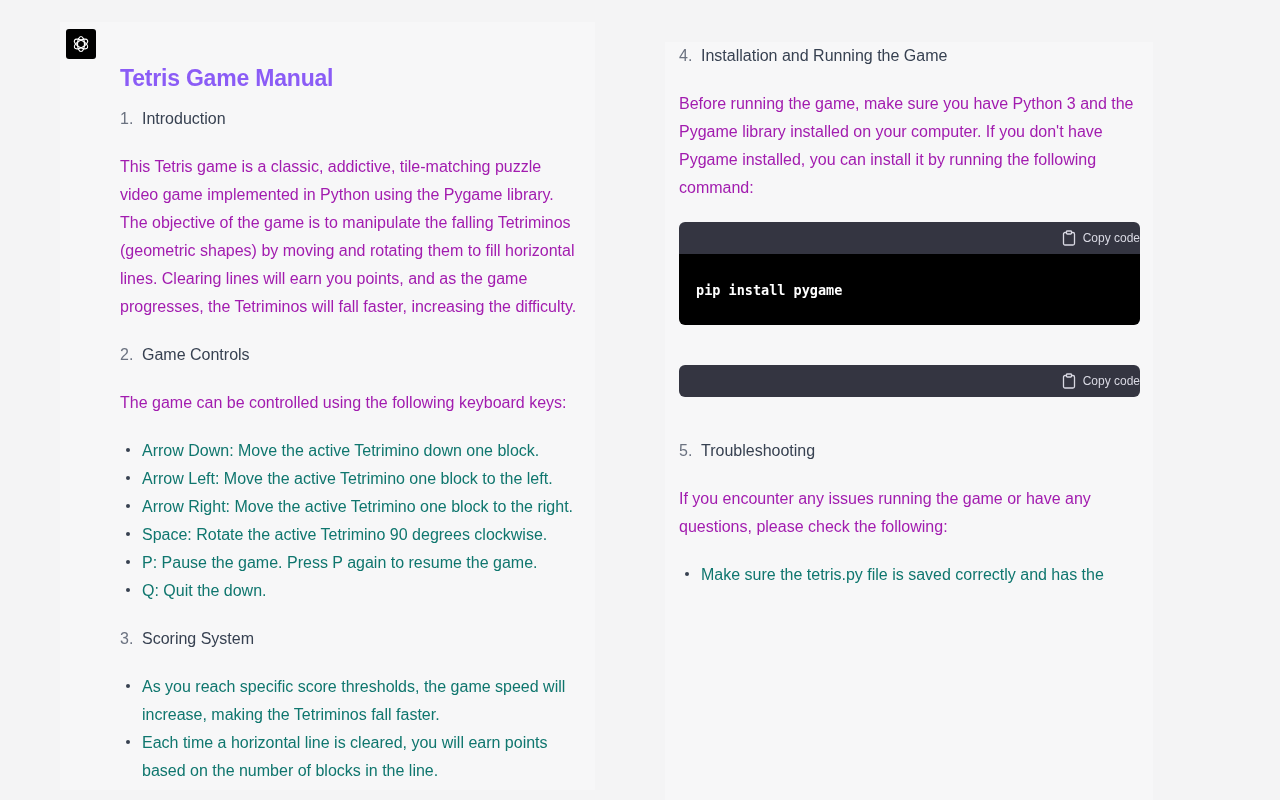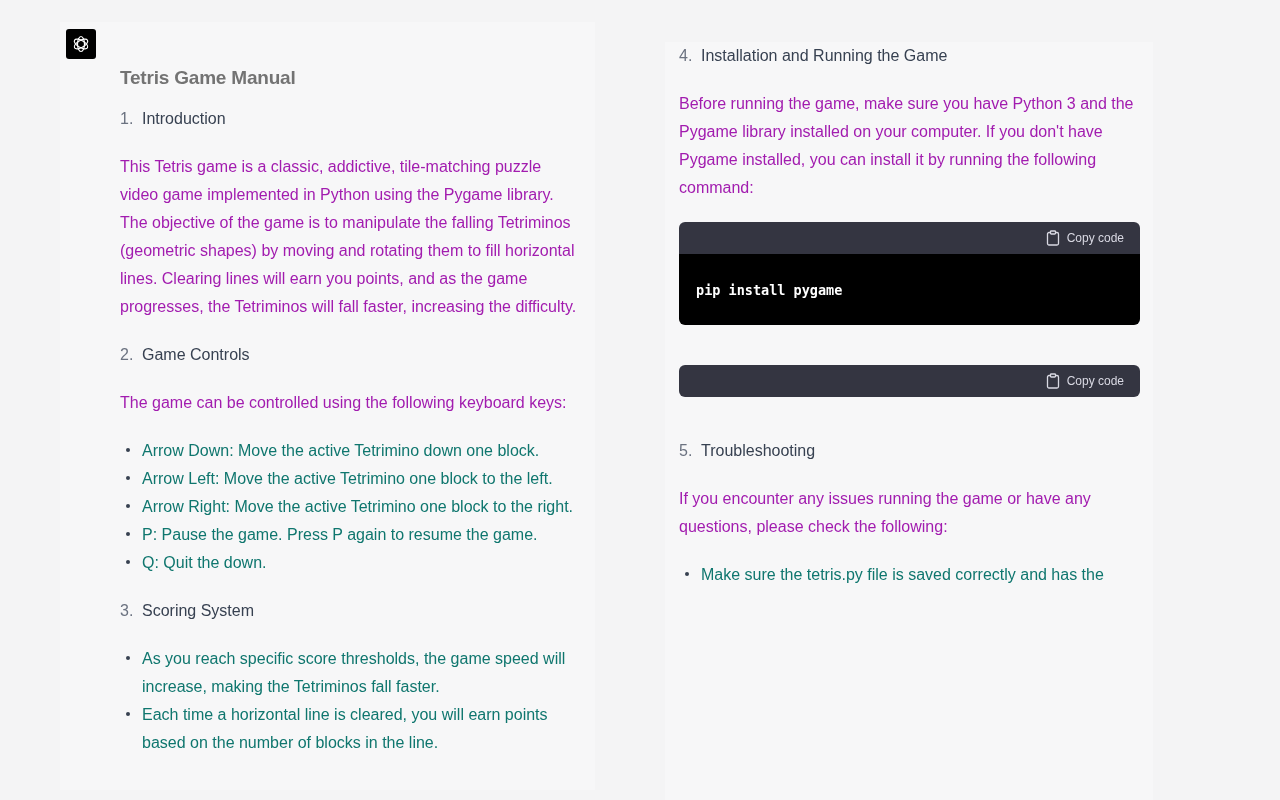--- a/index.html
+++ b/index.html
@@ -21,21 +21,21 @@
     position: absolute; left: 66px; top: 29px; width: 30px; height: 30px;
     background: #000; border-radius: 3px;
     display: flex; align-items: center; justify-content: center;
   }
 
   .content { position: absolute; }
   .content-left { left: 120px; top: 60px; width: 462px; }
   .content-right { left: 679px; top: 42px; width: 461px; }
 
   h1.title {
-    font-size: 19px; font-weight: 700; color: #737373;
+    font-size: 23px; font-weight: 700; color: #8b5cf6;
     line-height: 36px; margin-bottom: 9px; letter-spacing: -0.2px;
   }
   .section-head {
     font-size: 16px; line-height: 28px; color: #374151;
     display: flex; margin-bottom: 20px;
   }
   .section-head .num { color: #6b7280; width: 22px; flex: none; }
   p.body {
     font-size: 16px; line-height: 28px; color: #a21caf;
     margin-bottom: 20px;
@@ -50,21 +50,20 @@
     width: 4px; height: 4px; border-radius: 50%; background: #374151;
   }
 
   .code-block {
     border-radius: 6px; overflow: hidden; margin-bottom: 20px;
     width: 461px;
   }
   .code-header {
     background: #343541; height: 32px;
     display: flex; align-items: center; justify-content: flex-end;
-    padding-right: 16px;
   }
   .copy-btn {
     display: flex; align-items: center; gap: 7px;
     font-size: 12px; color: #d9d9e3; cursor: pointer;
   }
   .code-body {
     background: #000; height: 71px; padding: 0 17px;
     display: flex; align-items: center;
   }
   .code-body code {
@@ -102,20 +101,21 @@
 
     <div class="section-head">
       <span class="num">2.</span>
       <span>Game Controls</span>
     </div>
     <p class="body">The game can be controlled using the following keyboard keys:</p>
     <ul class="bullets">
       <li>Arrow Down: Move the active Tetrimino down one block.</li>
       <li>Arrow Left: Move the active Tetrimino one block to the left.</li>
       <li>Arrow Right: Move the active Tetrimino one block to the right.</li>
+      <li>Space: Rotate the active Tetrimino 90 degrees clockwise.</li>
       <li>P: Pause the game. Press P again to resume the game.</li>
       <li>Q: Quit the down.</li>
     </ul>
 
     <div class="section-head">
       <span class="num">3.</span>
       <span>Scoring System</span>
     </div>
     <ul class="bullets">
       <li>As you reach specific score thresholds, the game speed will increase, making the Tetriminos fall faster.</li>

